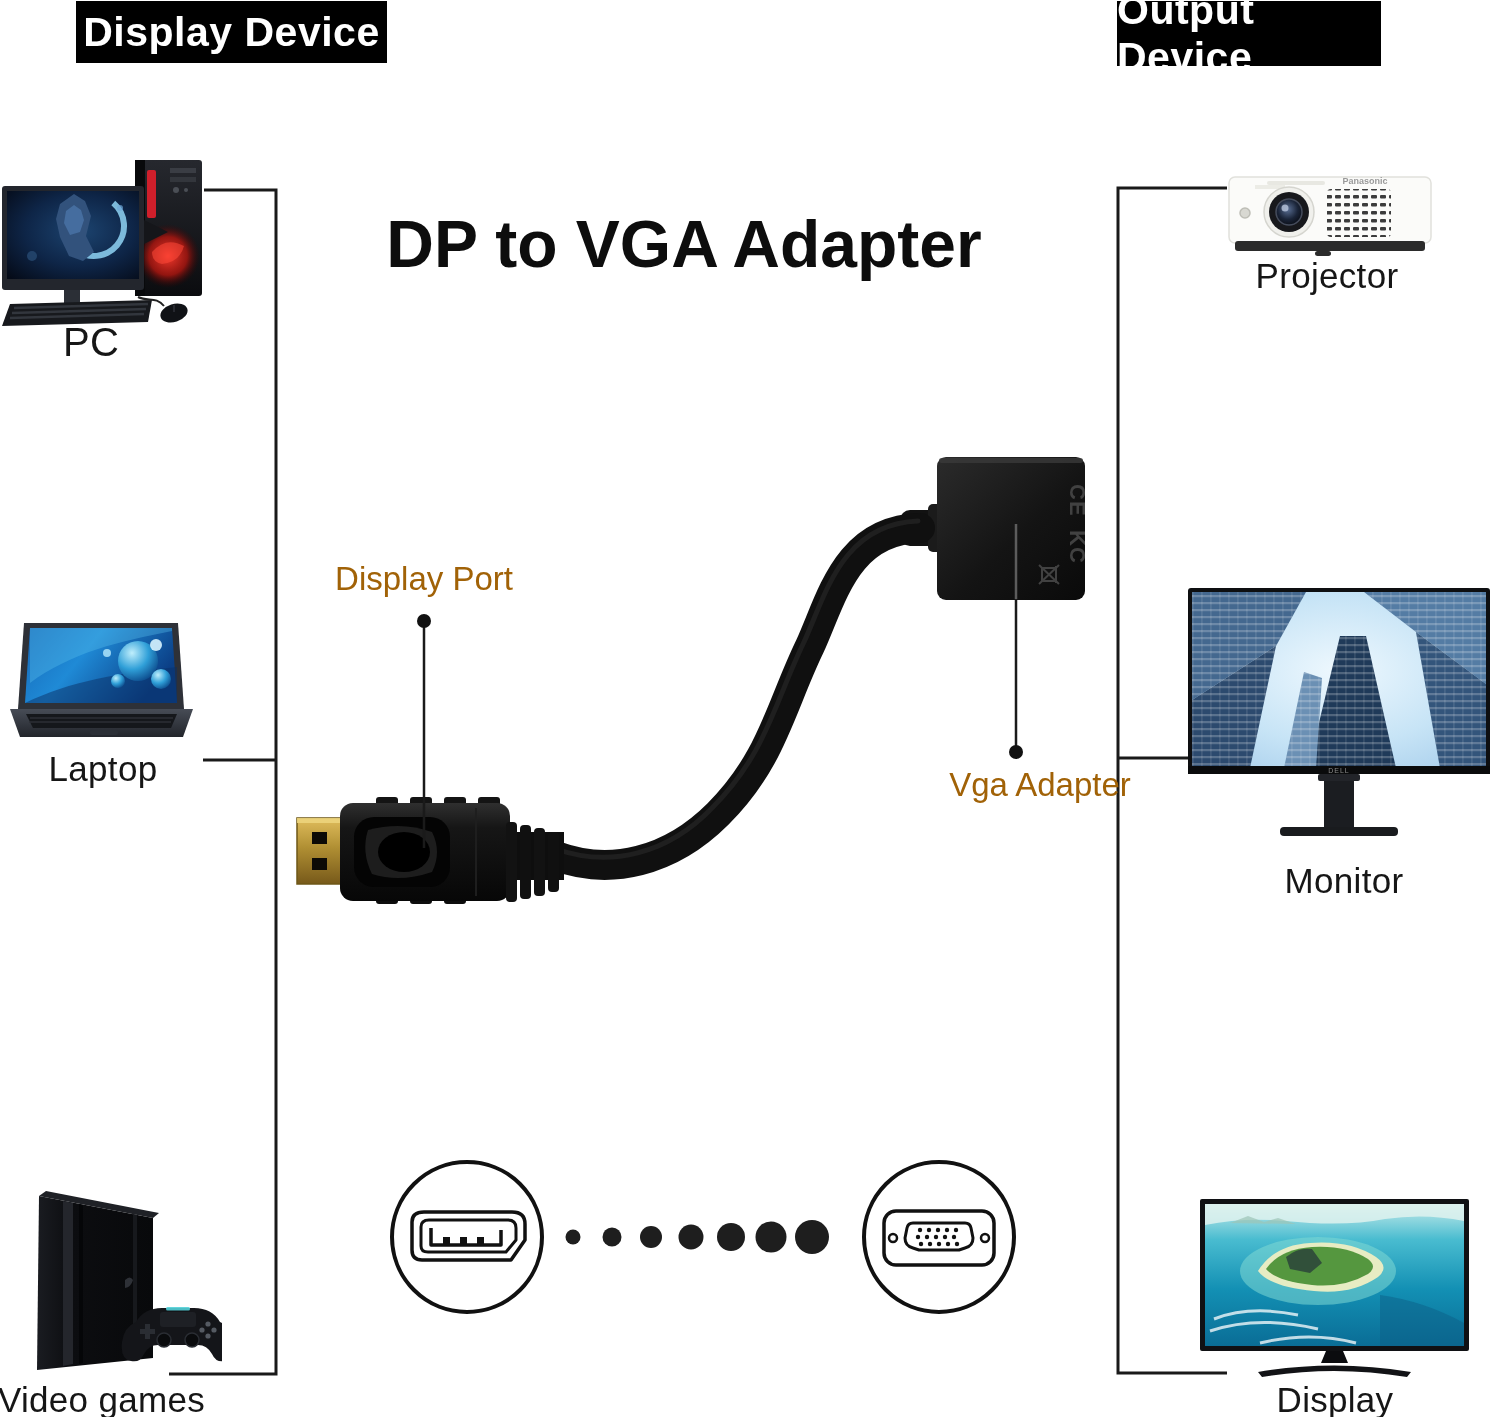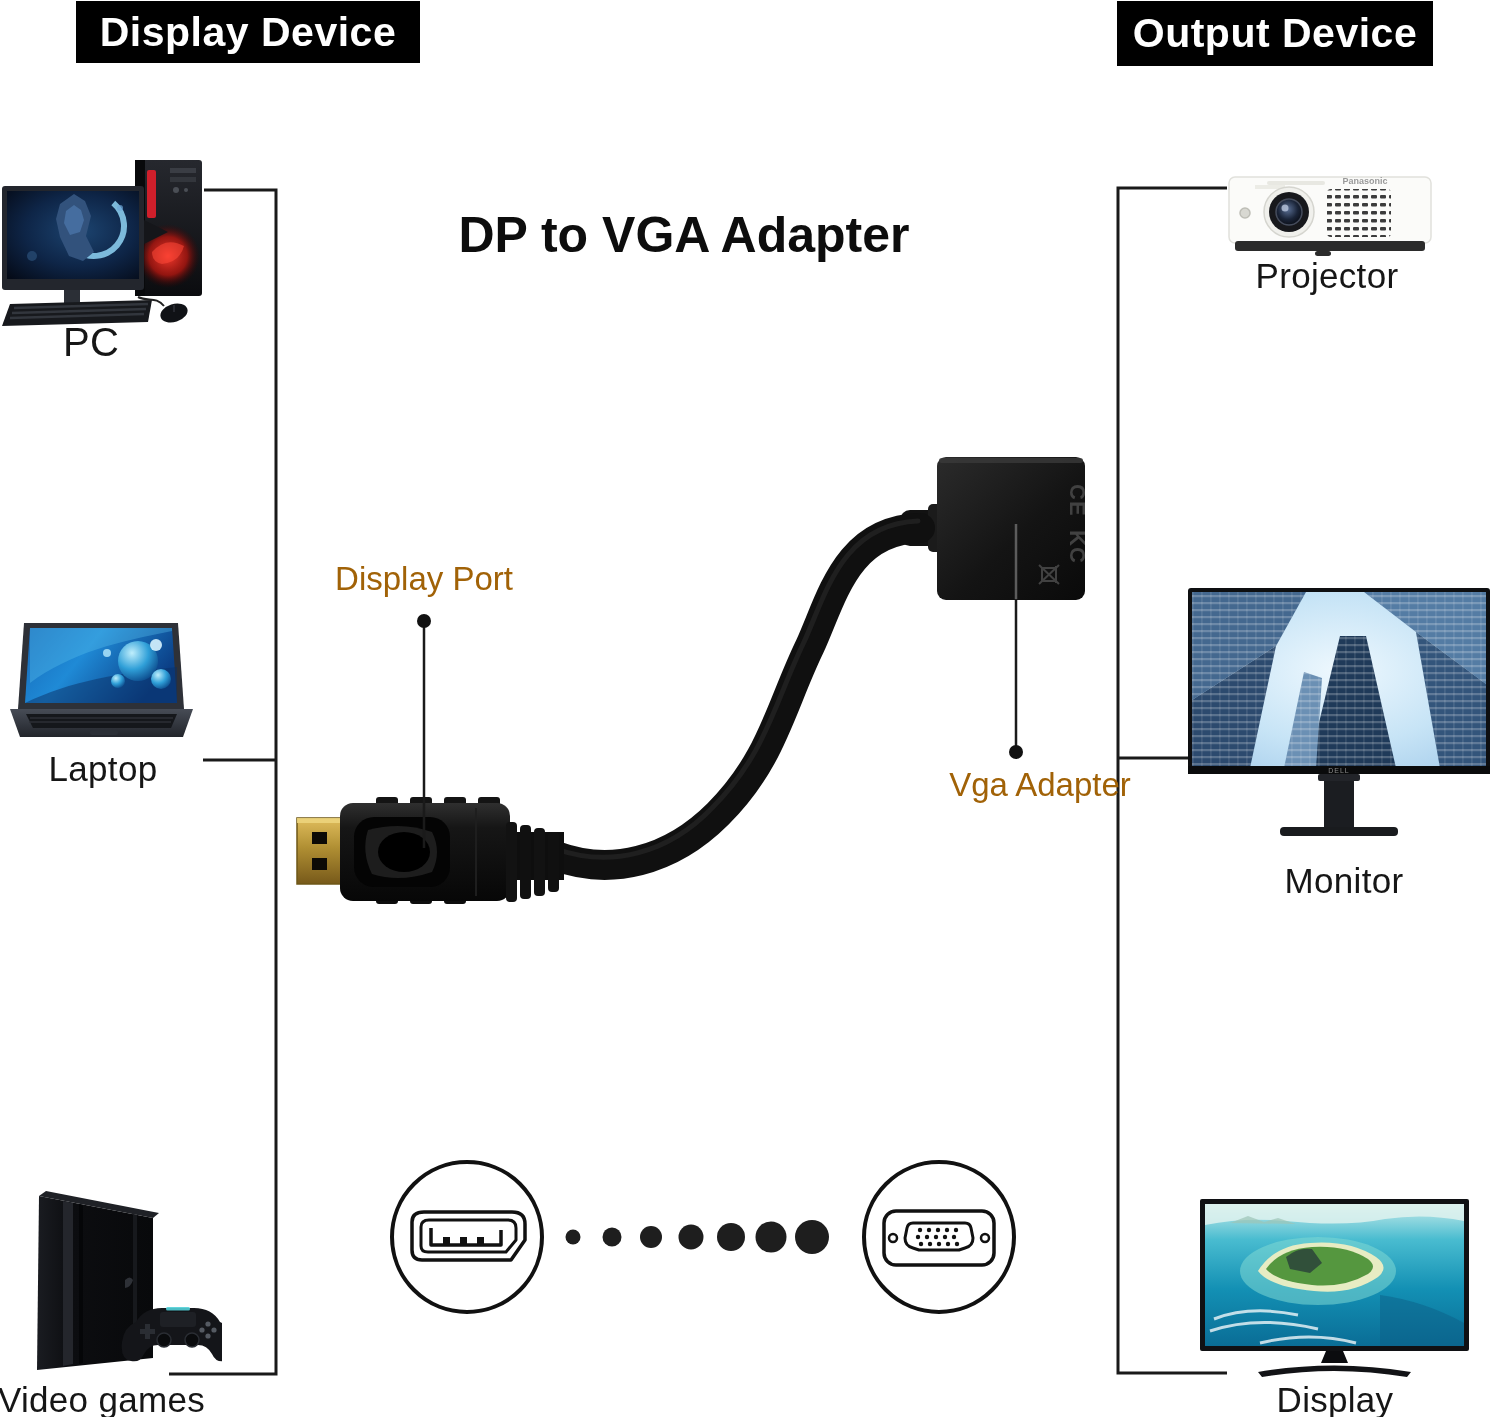--- a/index.html
+++ b/index.html
@@ -12,21 +12,21 @@
   .abs { position:absolute; }
   svg { display:block; }
   .layer { position:absolute; left:0; top:0; width:1500px; height:1417px; pointer-events:none; }
   .header-box {
     position:absolute; background:#000000; color:#ffffff;
     display:flex; align-items:center; justify-content:center;
     font-weight:bold; font-size:41px; letter-spacing:0.5px;
   }
   #title {
     position:absolute; left:364px; top:206px; width:640px;
-    text-align:center; font-size:50px; font-weight:bold; color:#0d0d0d;
+    text-align:center; font-size:66px; font-weight:bold; color:#0d0d0d;
     letter-spacing:0px; white-space:nowrap;
   }
   .cap {
     position:absolute; text-align:center; color:#161616;
     font-size:35px; letter-spacing:0.3px; white-space:nowrap;
   }
   .ann-label {
     position:absolute; text-align:center; color:#a16207;
     font-size:33px; font-weight:500; white-space:nowrap;
   }
@@ -35,24 +35,24 @@
 </head>
 <body>
 
 <div id="canvas">
 
   <svg class="layer" viewBox="0 0 1500 1417">
     <path d="M204,190 H276 V1374 H169 M203,760 H276" fill="none" stroke="#1a1a1a" stroke-width="3"></path>
     <path d="M1227,188 H1118 V1373 H1227 M1118,758 H1190" fill="none" stroke="#1a1a1a" stroke-width="3"></path>
   </svg>
 
-  <div class="header-box" style="left:76px; top:1px; width:344px; height:62px;">
+  <div class="header-box" style="left:76px; top:1px; width:311px; height:62px;">
     <span>Display Device</span>
   </div>
-  <div class="header-box" style="left:1117px; top:1px; width:316px; height:65px;">
+  <div class="header-box" style="left:1117px; top:1px; width:264px; height:65px;">
     <span>Output Device</span>
   </div>
 
   <div id="title">DP to VGA Adapter</div>
 
   <div class="device" style="left:2px; top:128px; width:203px; height:172px;">
     <svg width="203" height="172" viewBox="0 0 203 172">
       <defs>
         <radialGradient id="pcScr" cx="55%" cy="45%" r="75%">
           <stop offset="0%" stop-color="#1c4470"></stop>

